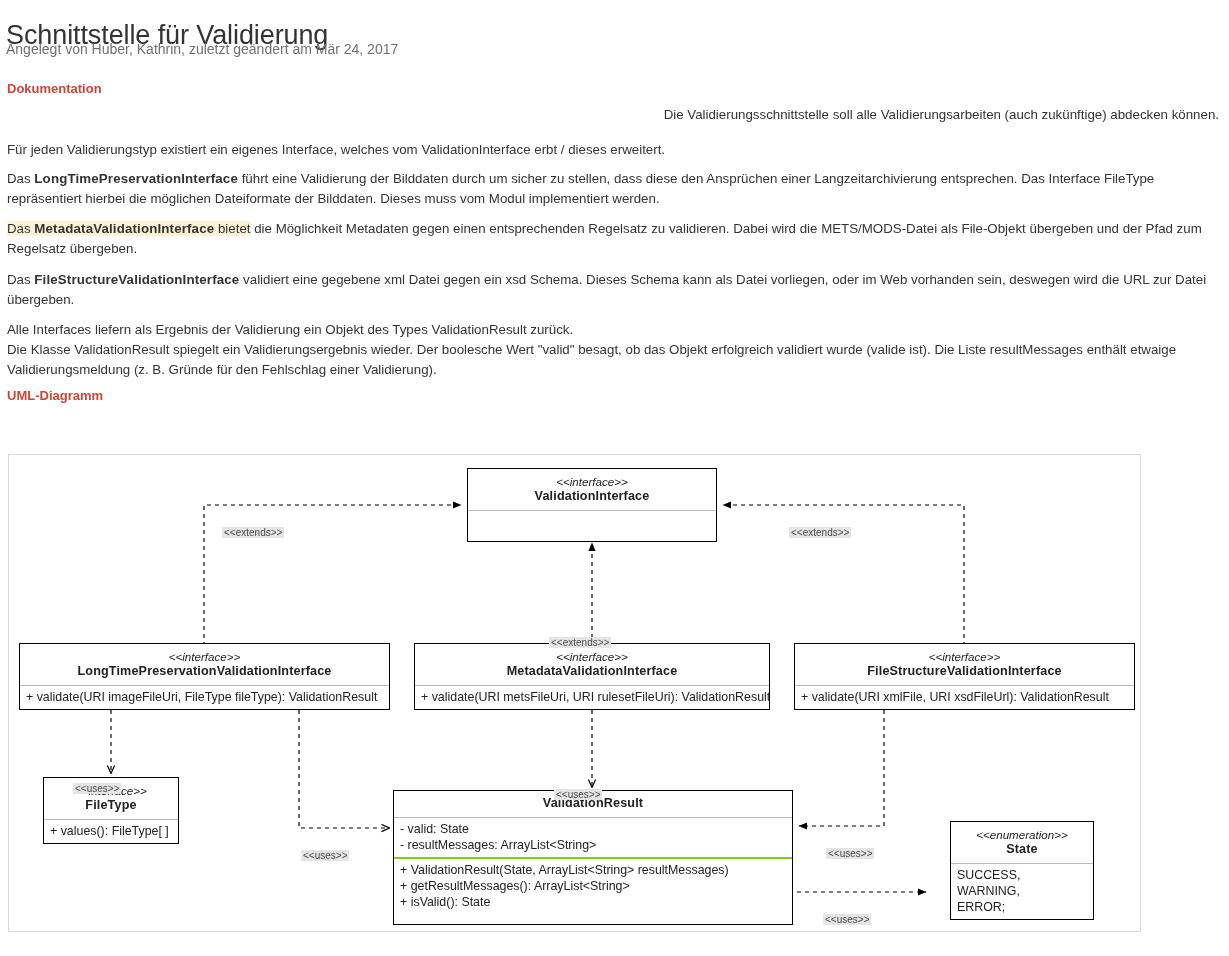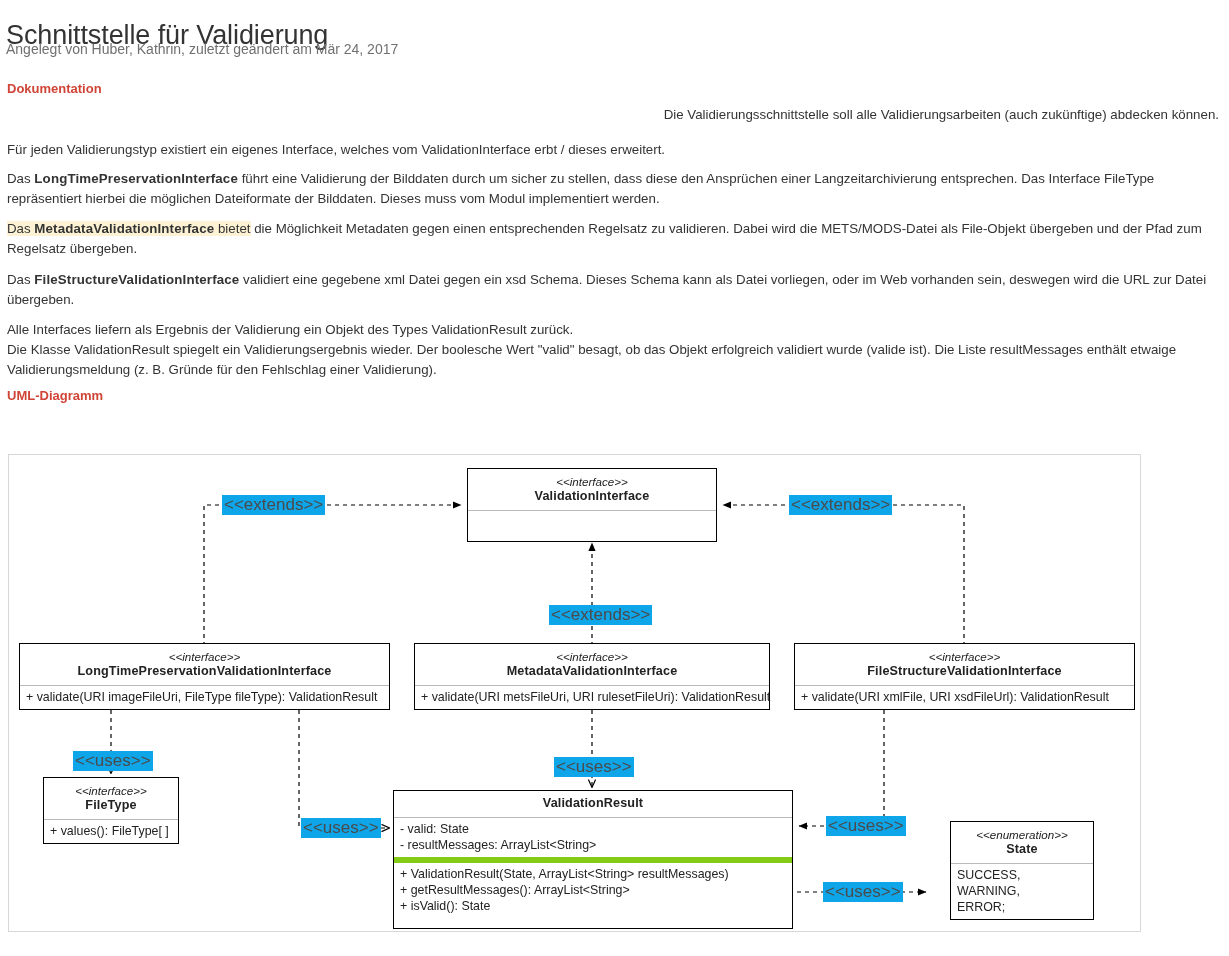--- a/index.html
+++ b/index.html
@@ -68,41 +68,42 @@
     line-height: 15px;
     border-bottom: 1px solid #b9b9b9;
   }
   .uml-stereo { font-style: italic; font-size: 11.6px; color: #222; }
   .uml-name { font-weight: bold; font-size: 12.6px; letter-spacing: 0.15px; }
   .uml-compartment {
     padding: 3px 6px 4px 6px;
     line-height: 16px;
     white-space: nowrap;
   }
-  .uml-compartment + .uml-compartment { border-top: 6px solid #84cc16; }
+  .uml-compartment + .uml-compartment { border-top: 2px solid #84cc16; }
   .uml-compartment.tall { padding-bottom: 14px; }
   .uml-empty { height: 30px; }
 
   
   #box-validationinterface { left: 458px; top: 13px;  width: 250px; }
   #box-ltpvi              { left: 10px;  top: 188px; width: 371px; }
   #box-mvi                { left: 405px; top: 188px; width: 356px; }
   #box-fsvi               { left: 785px; top: 188px; width: 341px; }
   #box-filetype           { left: 34px;  top: 322px; width: 136px; }
   #box-validationresult   { left: 384px; top: 335px; width: 400px; }
   #box-state              { left: 941px; top: 366px; width: 144px; }
 
   
   .conn-label {
     position: absolute;
-    font-size: 17px; color: #4b4b4b;
-    background: #0ea5e9;
+    font-size: 10px; color: #4b4b4b;
+    background: #e5e5e5;
     padding: 0 2px;
     white-space: nowrap;
     z-index: 6;
+    margin-top: 32px;
   }
   #lbl-extends-left   { left: 222px; top: 495px; }
   #lbl-extends-right  { left: 789px; top: 495px; }
   #lbl-extends-mid    { left: 549px; top: 605px; }
   #lbl-uses-filetype  { left: 73px;  top: 751px; }
   #lbl-uses-mid       { left: 554px; top: 757px; }
   #lbl-uses-left      { left: 301px; top: 818px; }
   #lbl-uses-right     { left: 826px; top: 816px; }
   #lbl-uses-state     { left: 823px; top: 882px; }
 </style>

